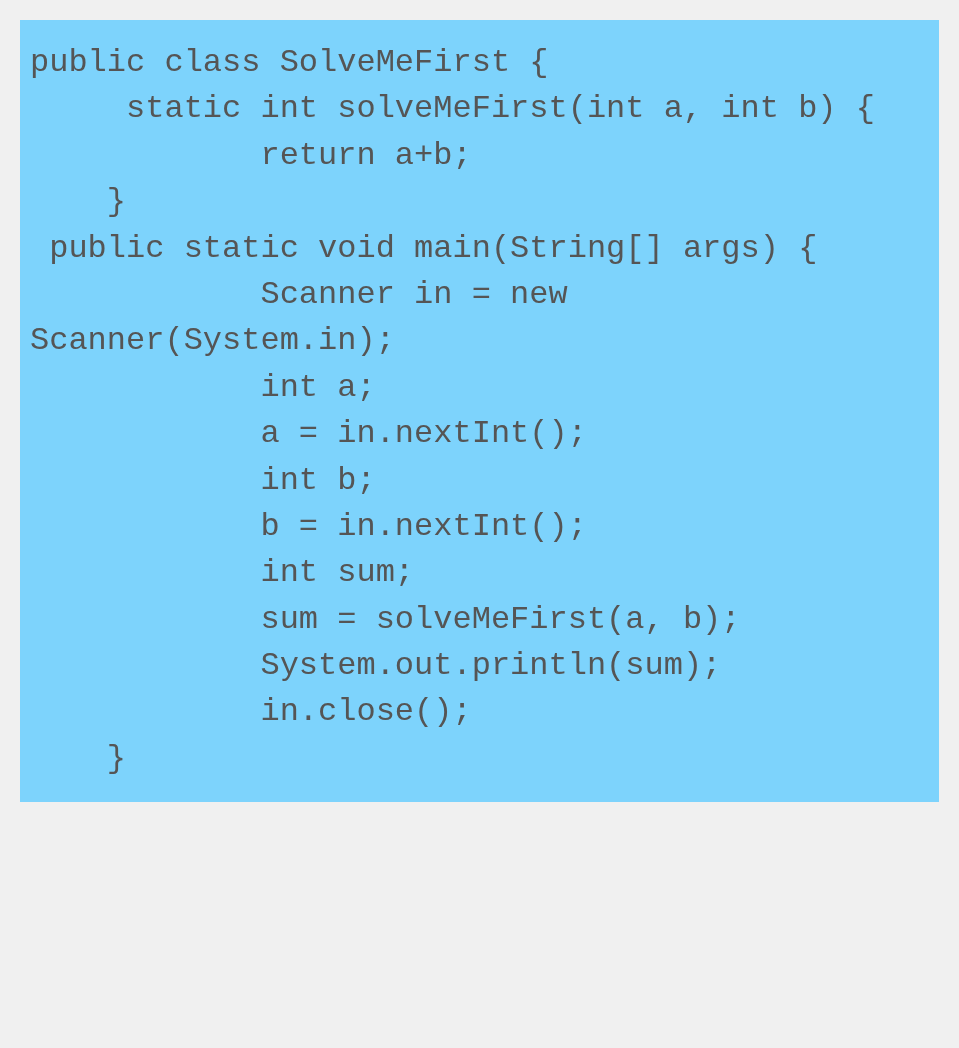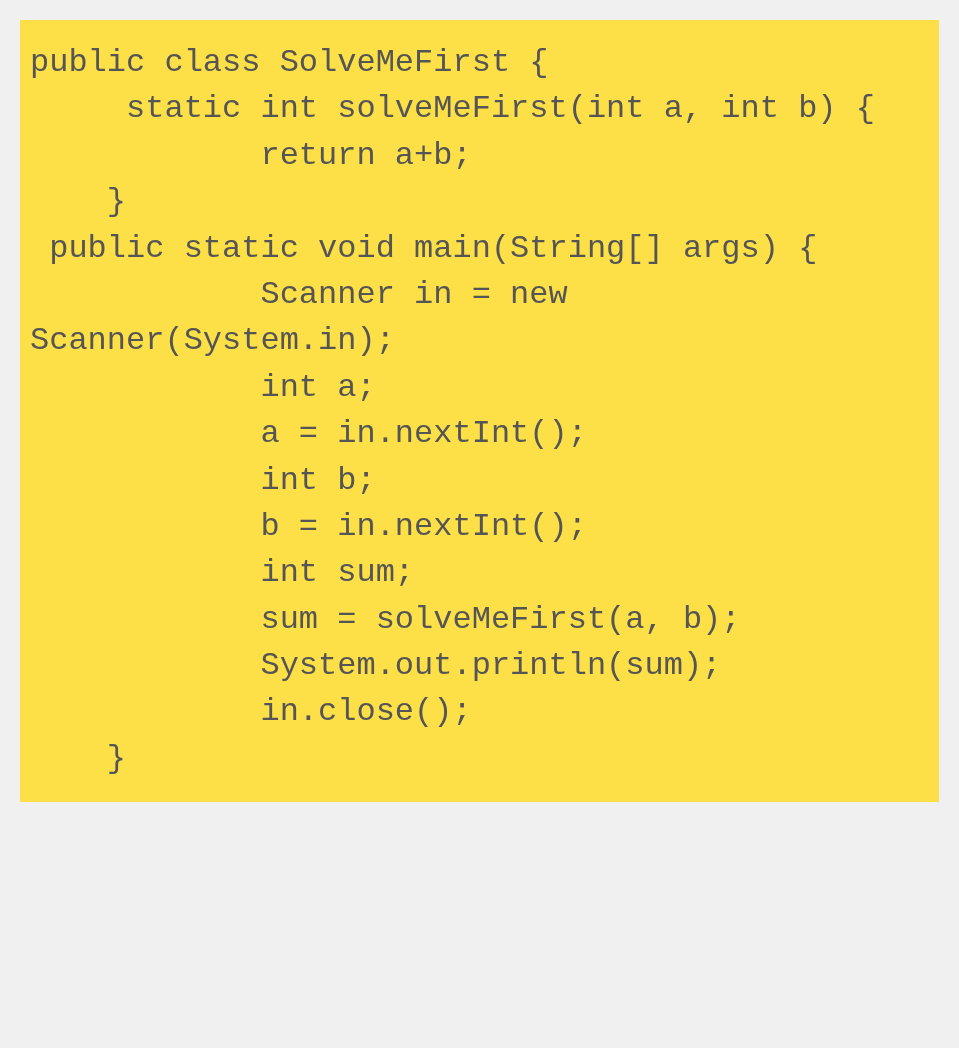--- a/index.html
+++ b/index.html
@@ -14,21 +14,21 @@
       background-color: #f0f0f0;
       display: flex;
       align-items: flex-start;
       justify-content: flex-start;
       padding: 20px;
       font-family: 'Courier New', Courier, monospace;
     }
 
     .code-container {
       width: 100%;
-      background-color: #fde047;
+      background-color: #7dd3fc;
       padding: 20px 10px;
     }
 
     .code-block {
       font-family: 'Courier New', Courier, monospace;
       font-size: 32px;
       line-height: 1.45;
       color: #555555;
       white-space: pre-wrap;
       word-break: break-word;

